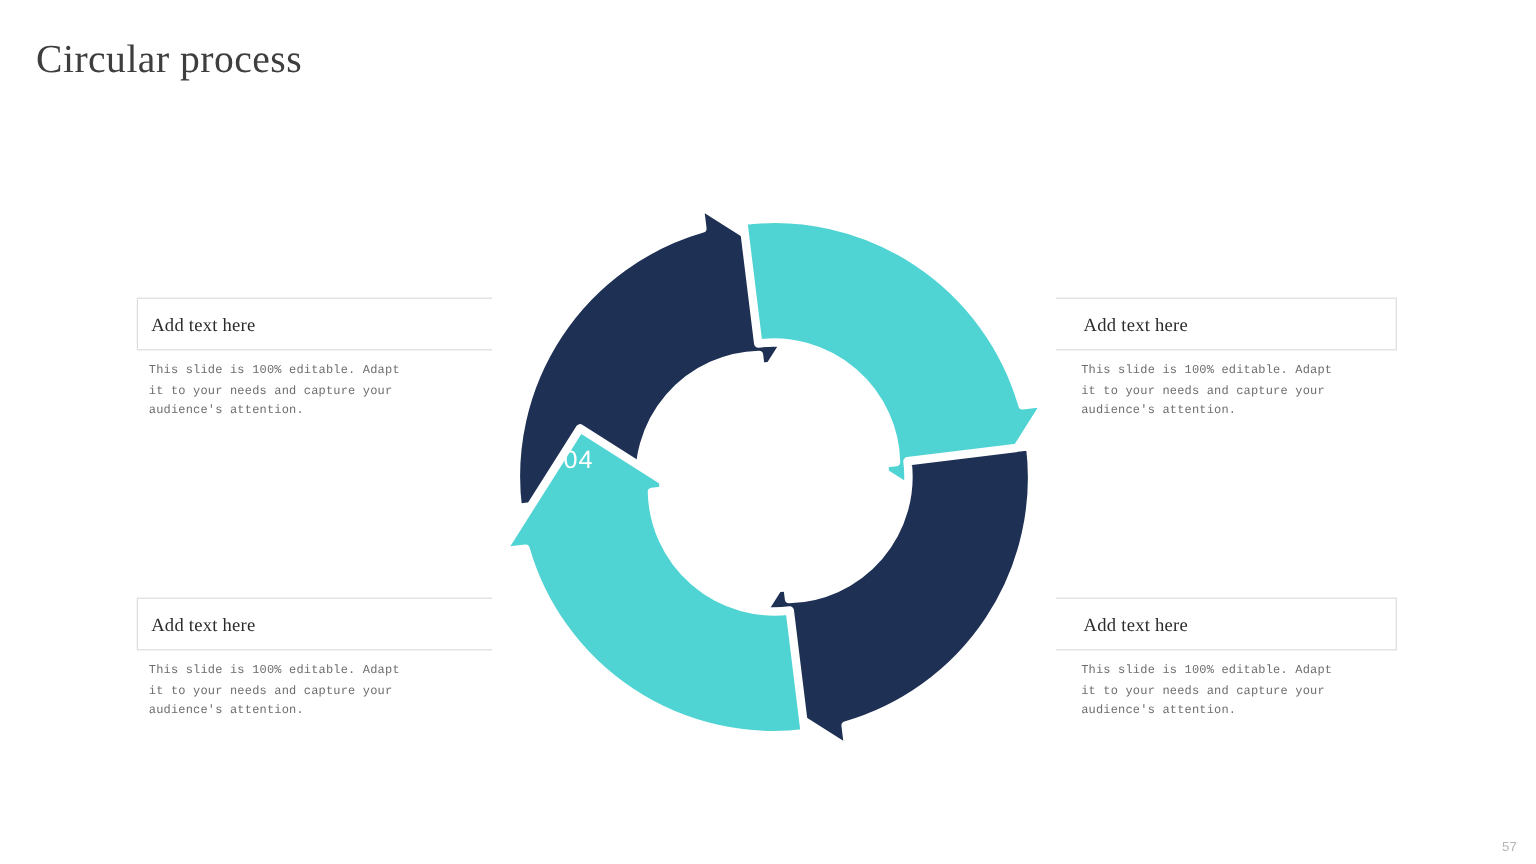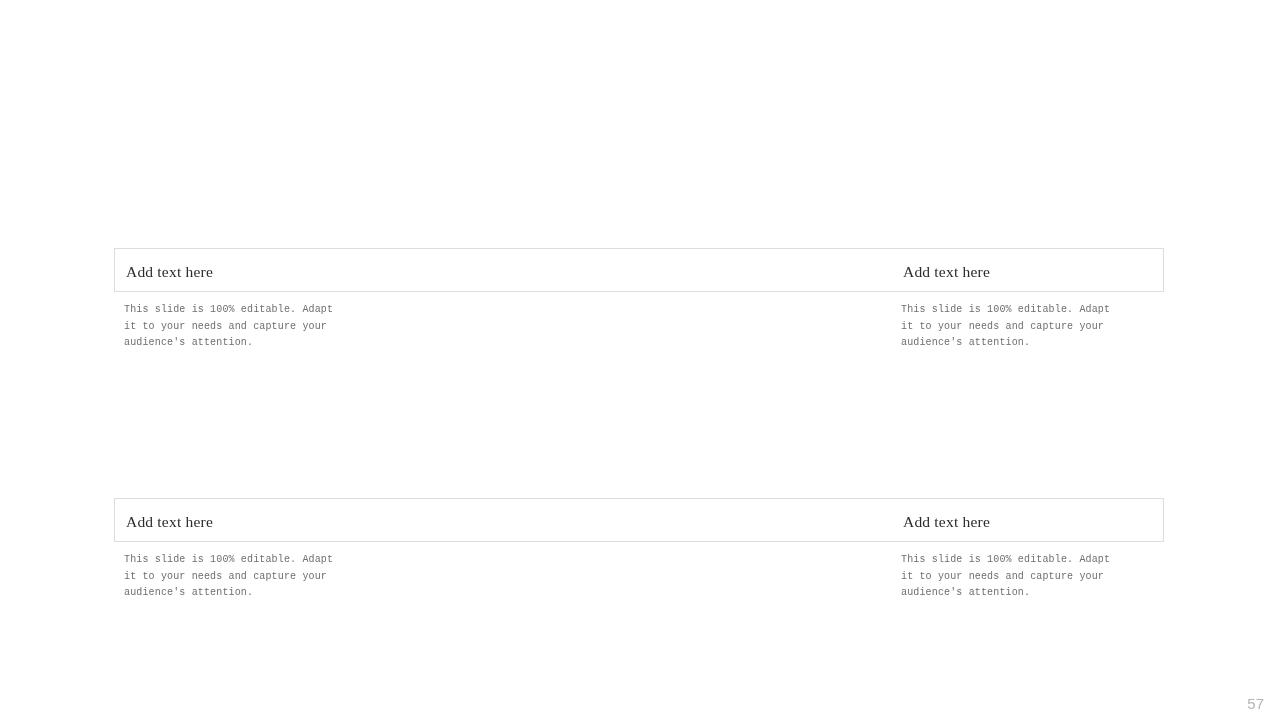--- a/index.html
+++ b/index.html
@@ -98,41 +98,102 @@
     fill: #ffffff;
     letter-spacing: 0.8px;
   }
 
   
   #page-number {
     position: absolute;
     right: 16px;
     bottom: 8px;
     font-family: "Liberation Sans", sans-serif;
-    font-size: 15px;
+    font-size: 11px;
     color: #b4b4b4;
   }
 </style>
 </head>
 <body>
 
 <div id="slide">
 
+  <div id="page-title">Circular process</div>
 
   <div class="header-bar" id="header-bar-top"></div>
   <div class="header-bar" id="header-bar-bottom"></div>
 
   <div class="block-title" id="title-1">Add text here</div>
   <div class="block-body" id="body-1">This slide is 100% editable. Adapt it to your needs and capture your audience's attention.</div>
 
   <div class="block-title" id="title-2">Add text here</div>
   <div class="block-body" id="body-2">This slide is 100% editable. Adapt it to your needs and capture your audience's attention.</div>
 
   <div class="block-title" id="title-3">Add text here</div>
   <div class="block-body" id="body-3">This slide is 100% editable. Adapt it to your needs and capture your audience's attention.</div>
 
   <div class="block-title" id="title-4">Add text here</div>
   <div class="block-body" id="body-4">This slide is 100% editable. Adapt it to your needs and capture your audience's attention.</div>
 
+  <div id="diagram">
+    <svg width="470" height="475" viewBox="0 0 470 475" xmlns="http://www.w3.org/2000/svg">
+
+      <rect x="0" y="0" width="470" height="475" fill="#ffffff"></rect>
+
+      <g>
+        <path d="
+            M 20.0 237.0
+            A 215 215 0 0 1 201.0 24.7
+            L 201.0 5.0
+            L 295.0 82.0
+            L 235.0 155.0
+            L 235.0 135.0
+            A 102 102 0 0 0 123.0 237.0
+            Z" fill="#1e3053" stroke="#ffffff" stroke-width="7" stroke-linejoin="round" transform="rotate(-7 235 237.5)"></path>
+        <text class="seg-label" x="232" y="88" text-anchor="middle">01</text>
+      </g>
+
+      <g>
+        <path d="
+            M 20.0 237.0
+            A 215 215 0 0 1 201.0 24.7
+            L 201.0 5.0
+            L 295.0 82.0
+            L 235.0 155.0
+            L 235.0 135.0
+            A 102 102 0 0 0 123.0 237.0
+            Z" fill="#4fd3d3" stroke="#ffffff" stroke-width="7" stroke-linejoin="round" transform="rotate(83 235 237.5)"></path>
+        <text class="seg-label" x="380" y="235" text-anchor="middle">02</text>
+      </g>
+
+      <g>
+        <path d="
+            M 20.0 237.0
+            A 215 215 0 0 1 201.0 24.7
+            L 201.0 5.0
+            L 295.0 82.0
+            L 235.0 155.0
+            L 235.0 135.0
+            A 102 102 0 0 0 123.0 237.0
+            Z" fill="#1e3053" stroke="#ffffff" stroke-width="7" stroke-linejoin="round" transform="rotate(173 235 237.5)"></path>
+        <text class="seg-label" x="219" y="389" text-anchor="middle">03</text>
+      </g>
+
+      <g>
+        <path d="
+            M 20.0 237.0
+            A 215 215 0 0 1 201.0 24.7
+            L 201.0 5.0
+            L 295.0 82.0
+            L 235.0 155.0
+            L 235.0 135.0
+            A 102 102 0 0 0 123.0 237.0
+            Z" fill="#4fd3d3" stroke="#ffffff" stroke-width="7" stroke-linejoin="round" transform="rotate(263 235 237.5)"></path>
+        <text class="seg-label" x="72" y="230" text-anchor="middle">04</text>
+      </g>
+
+      <circle cx="235" cy="237.5" r="96" fill="#ffffff"></circle>
+    </svg>
+  </div>
 
   <div id="page-number">57</div>
 
 </div>
 
 </body></html>

